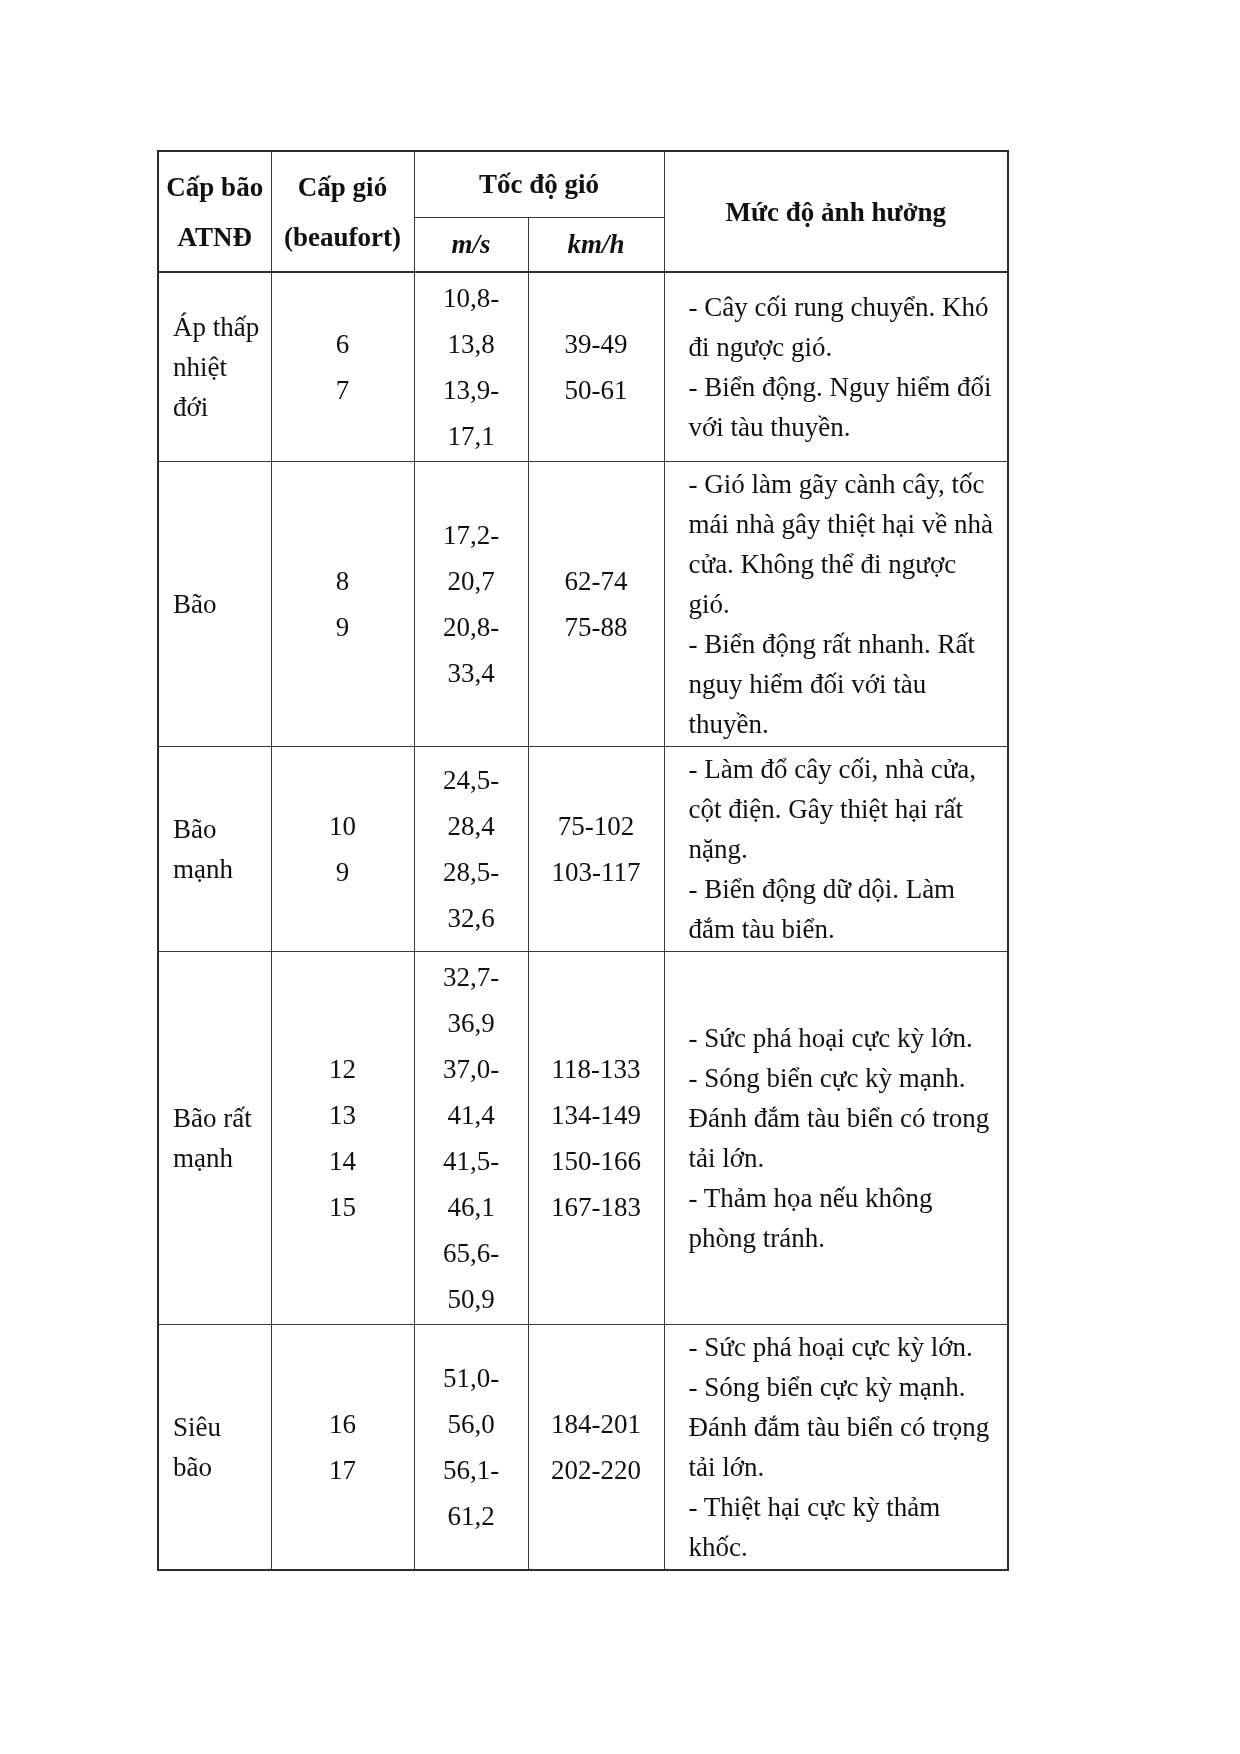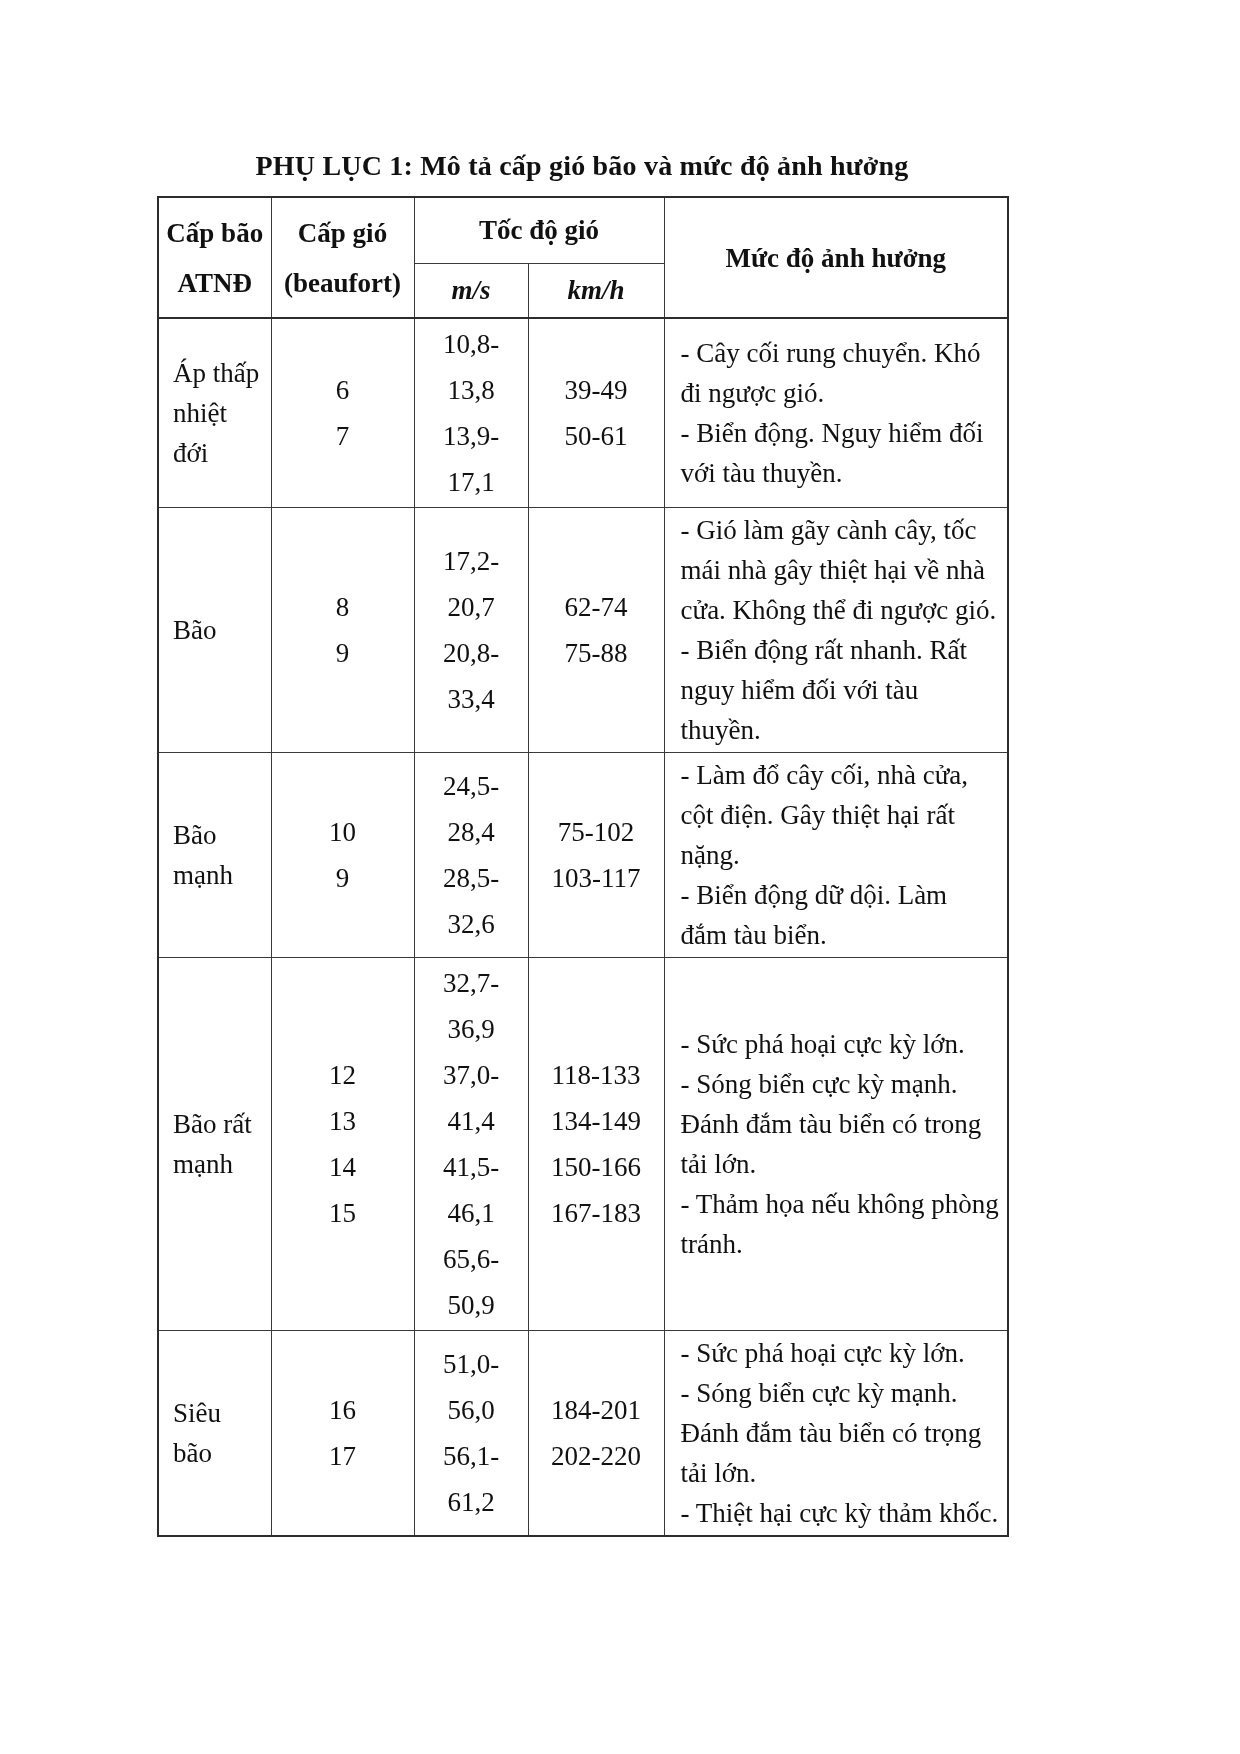--- a/index.html
+++ b/index.html
@@ -63,37 +63,36 @@
     line-height: 40px;
     margin-left: 36px;
   }
   td.num {
     text-align: center;
     line-height: 46px;
     margin-left: 30px;
   }
   td.impact {
     text-align: left;
-    padding-left: 16px;
+    padding-left: 24px;
     padding-right: 8px;
     line-height: 40px;
   }
   tr.r1 { height: 171px; }
   tr.r2 { height: 206px; }
   tr.r3 { height: 170px; }
   tr.r4 { height: 214px; }
   tr.r5 { height: 176px; }
 </style>
 </head>
 <body>
 
 <div class="page">
   <div class="content">
 
-    <div class="doc-title">PHỤ LỤC 1: Mô tả cấp gió bão và mức độ ảnh hưởng</div>
 
     <table class="storm-table">
       <colgroup>
         <col style="width:113px">
         <col style="width:143px">
         <col style="width:114px">
         <col style="width:136px">
         <col style="width:344px">
       </colgroup>
       <thead>

